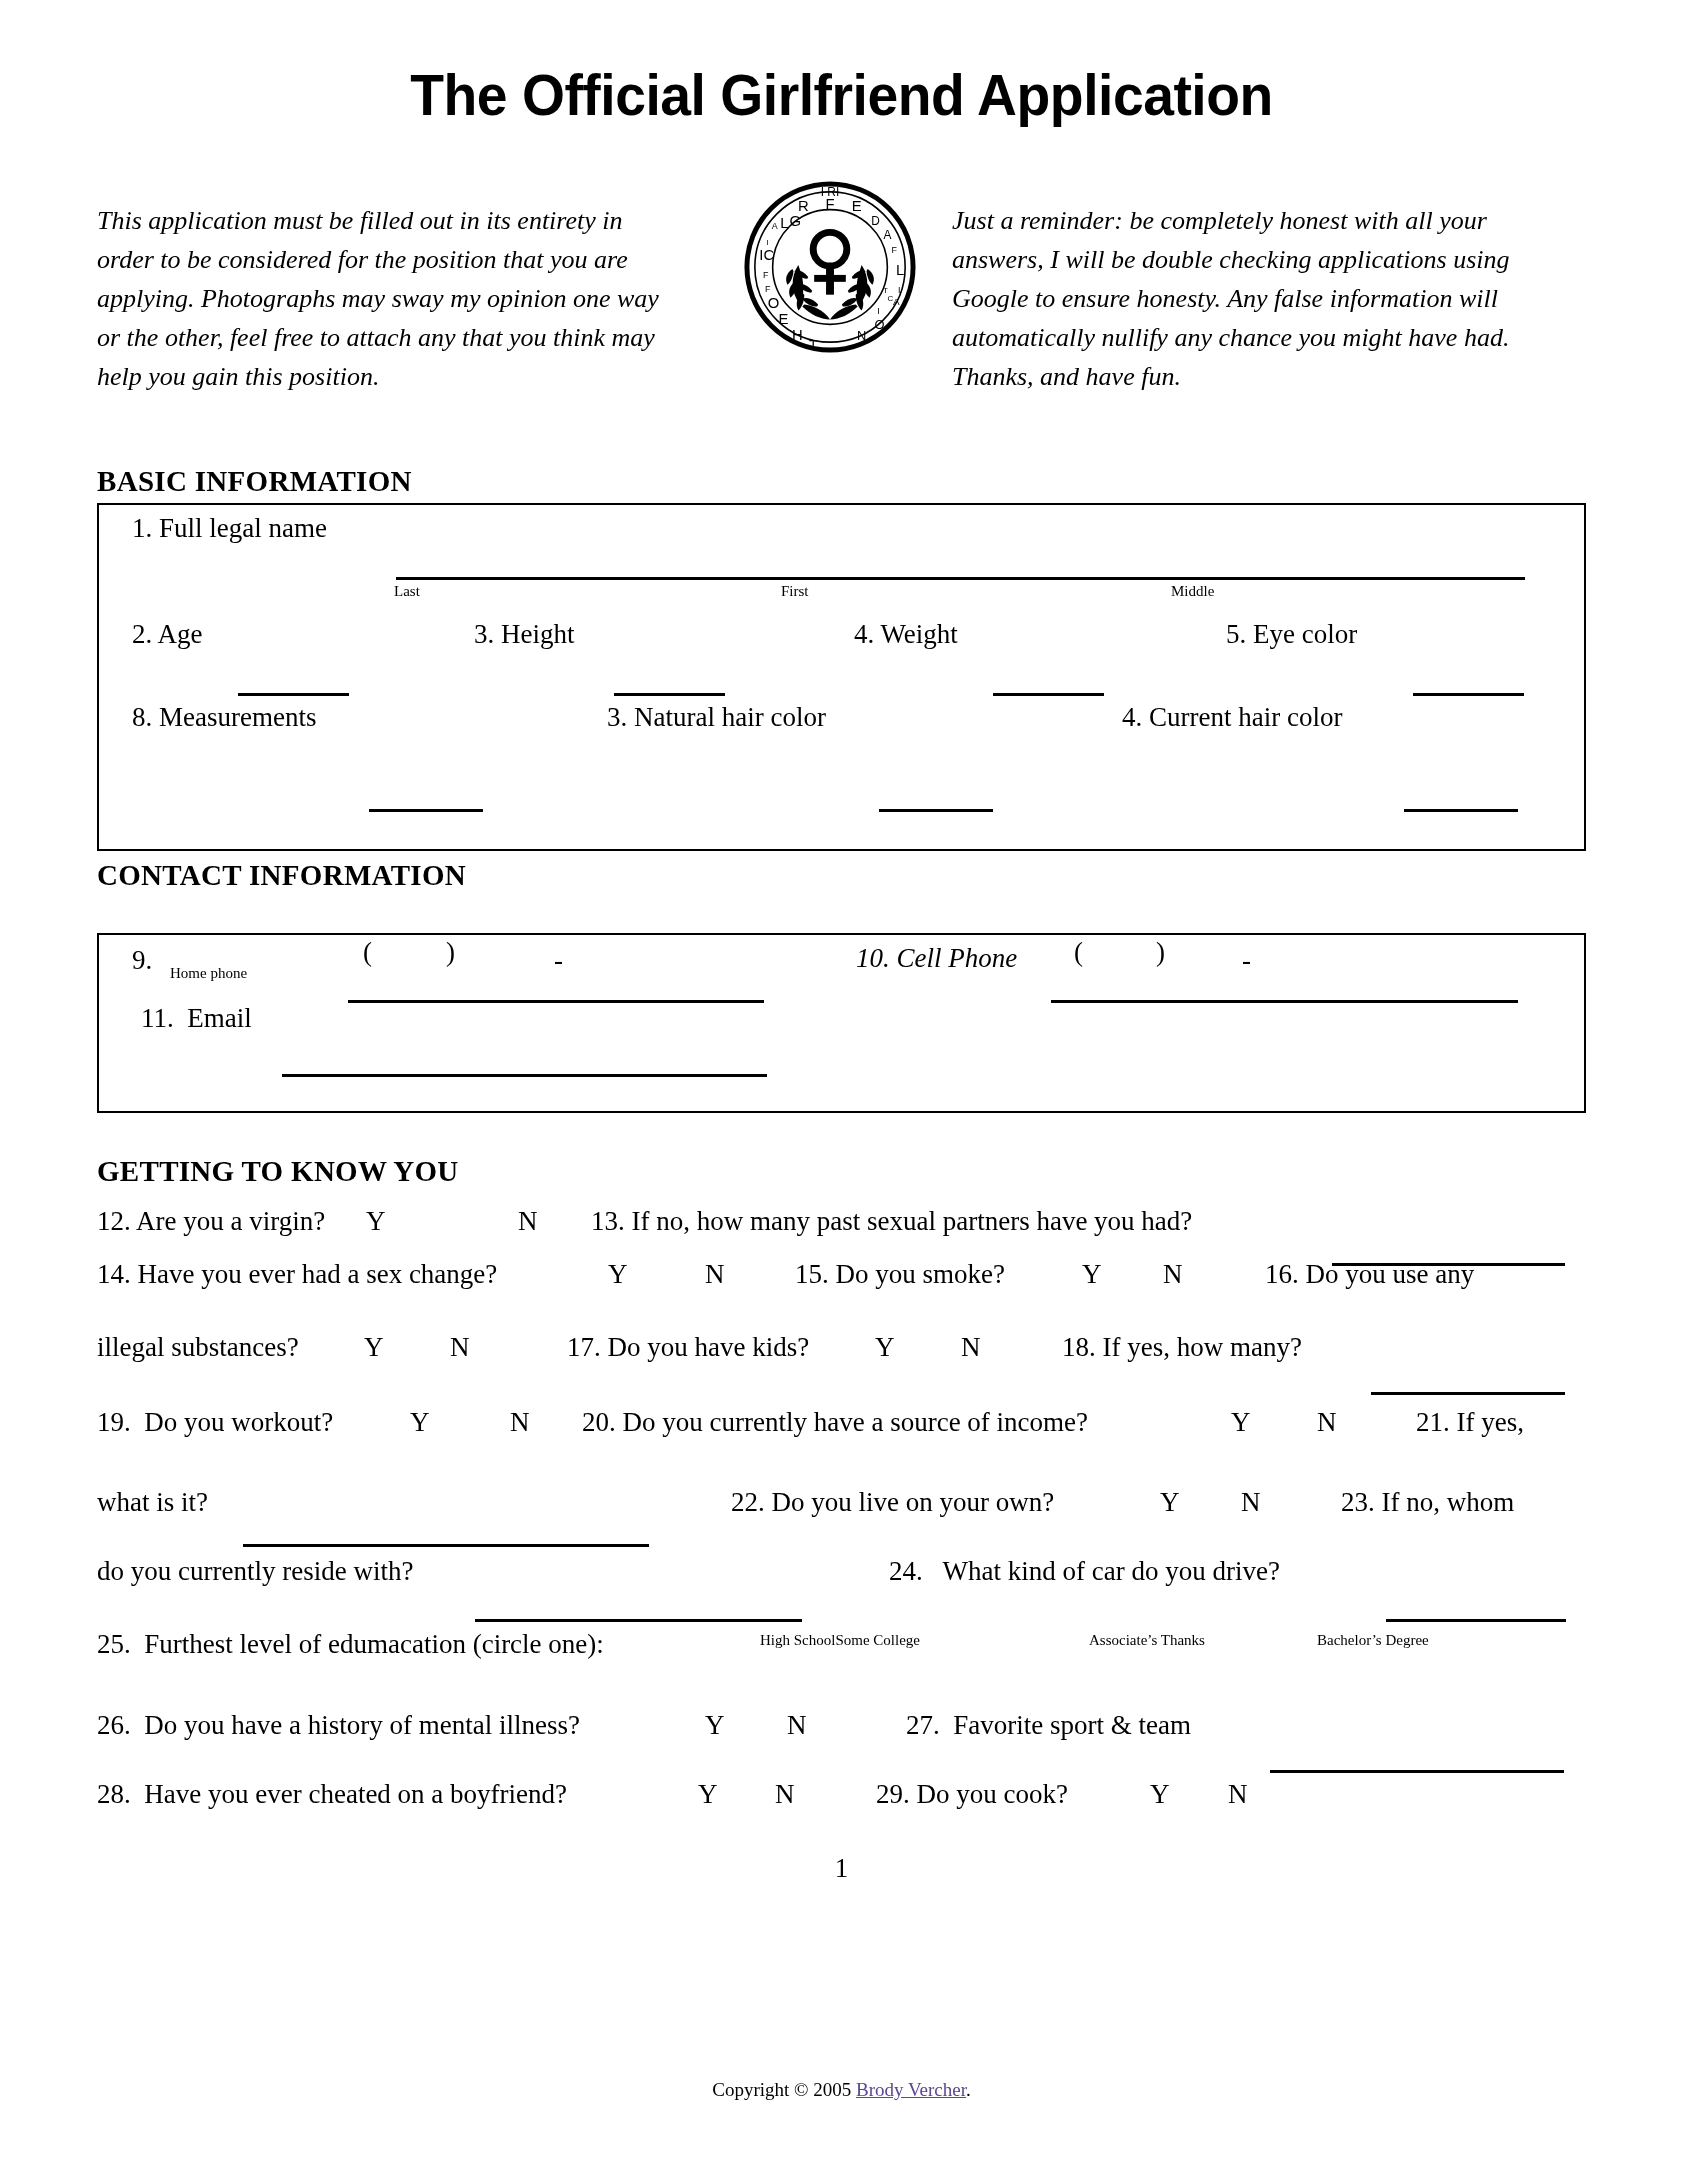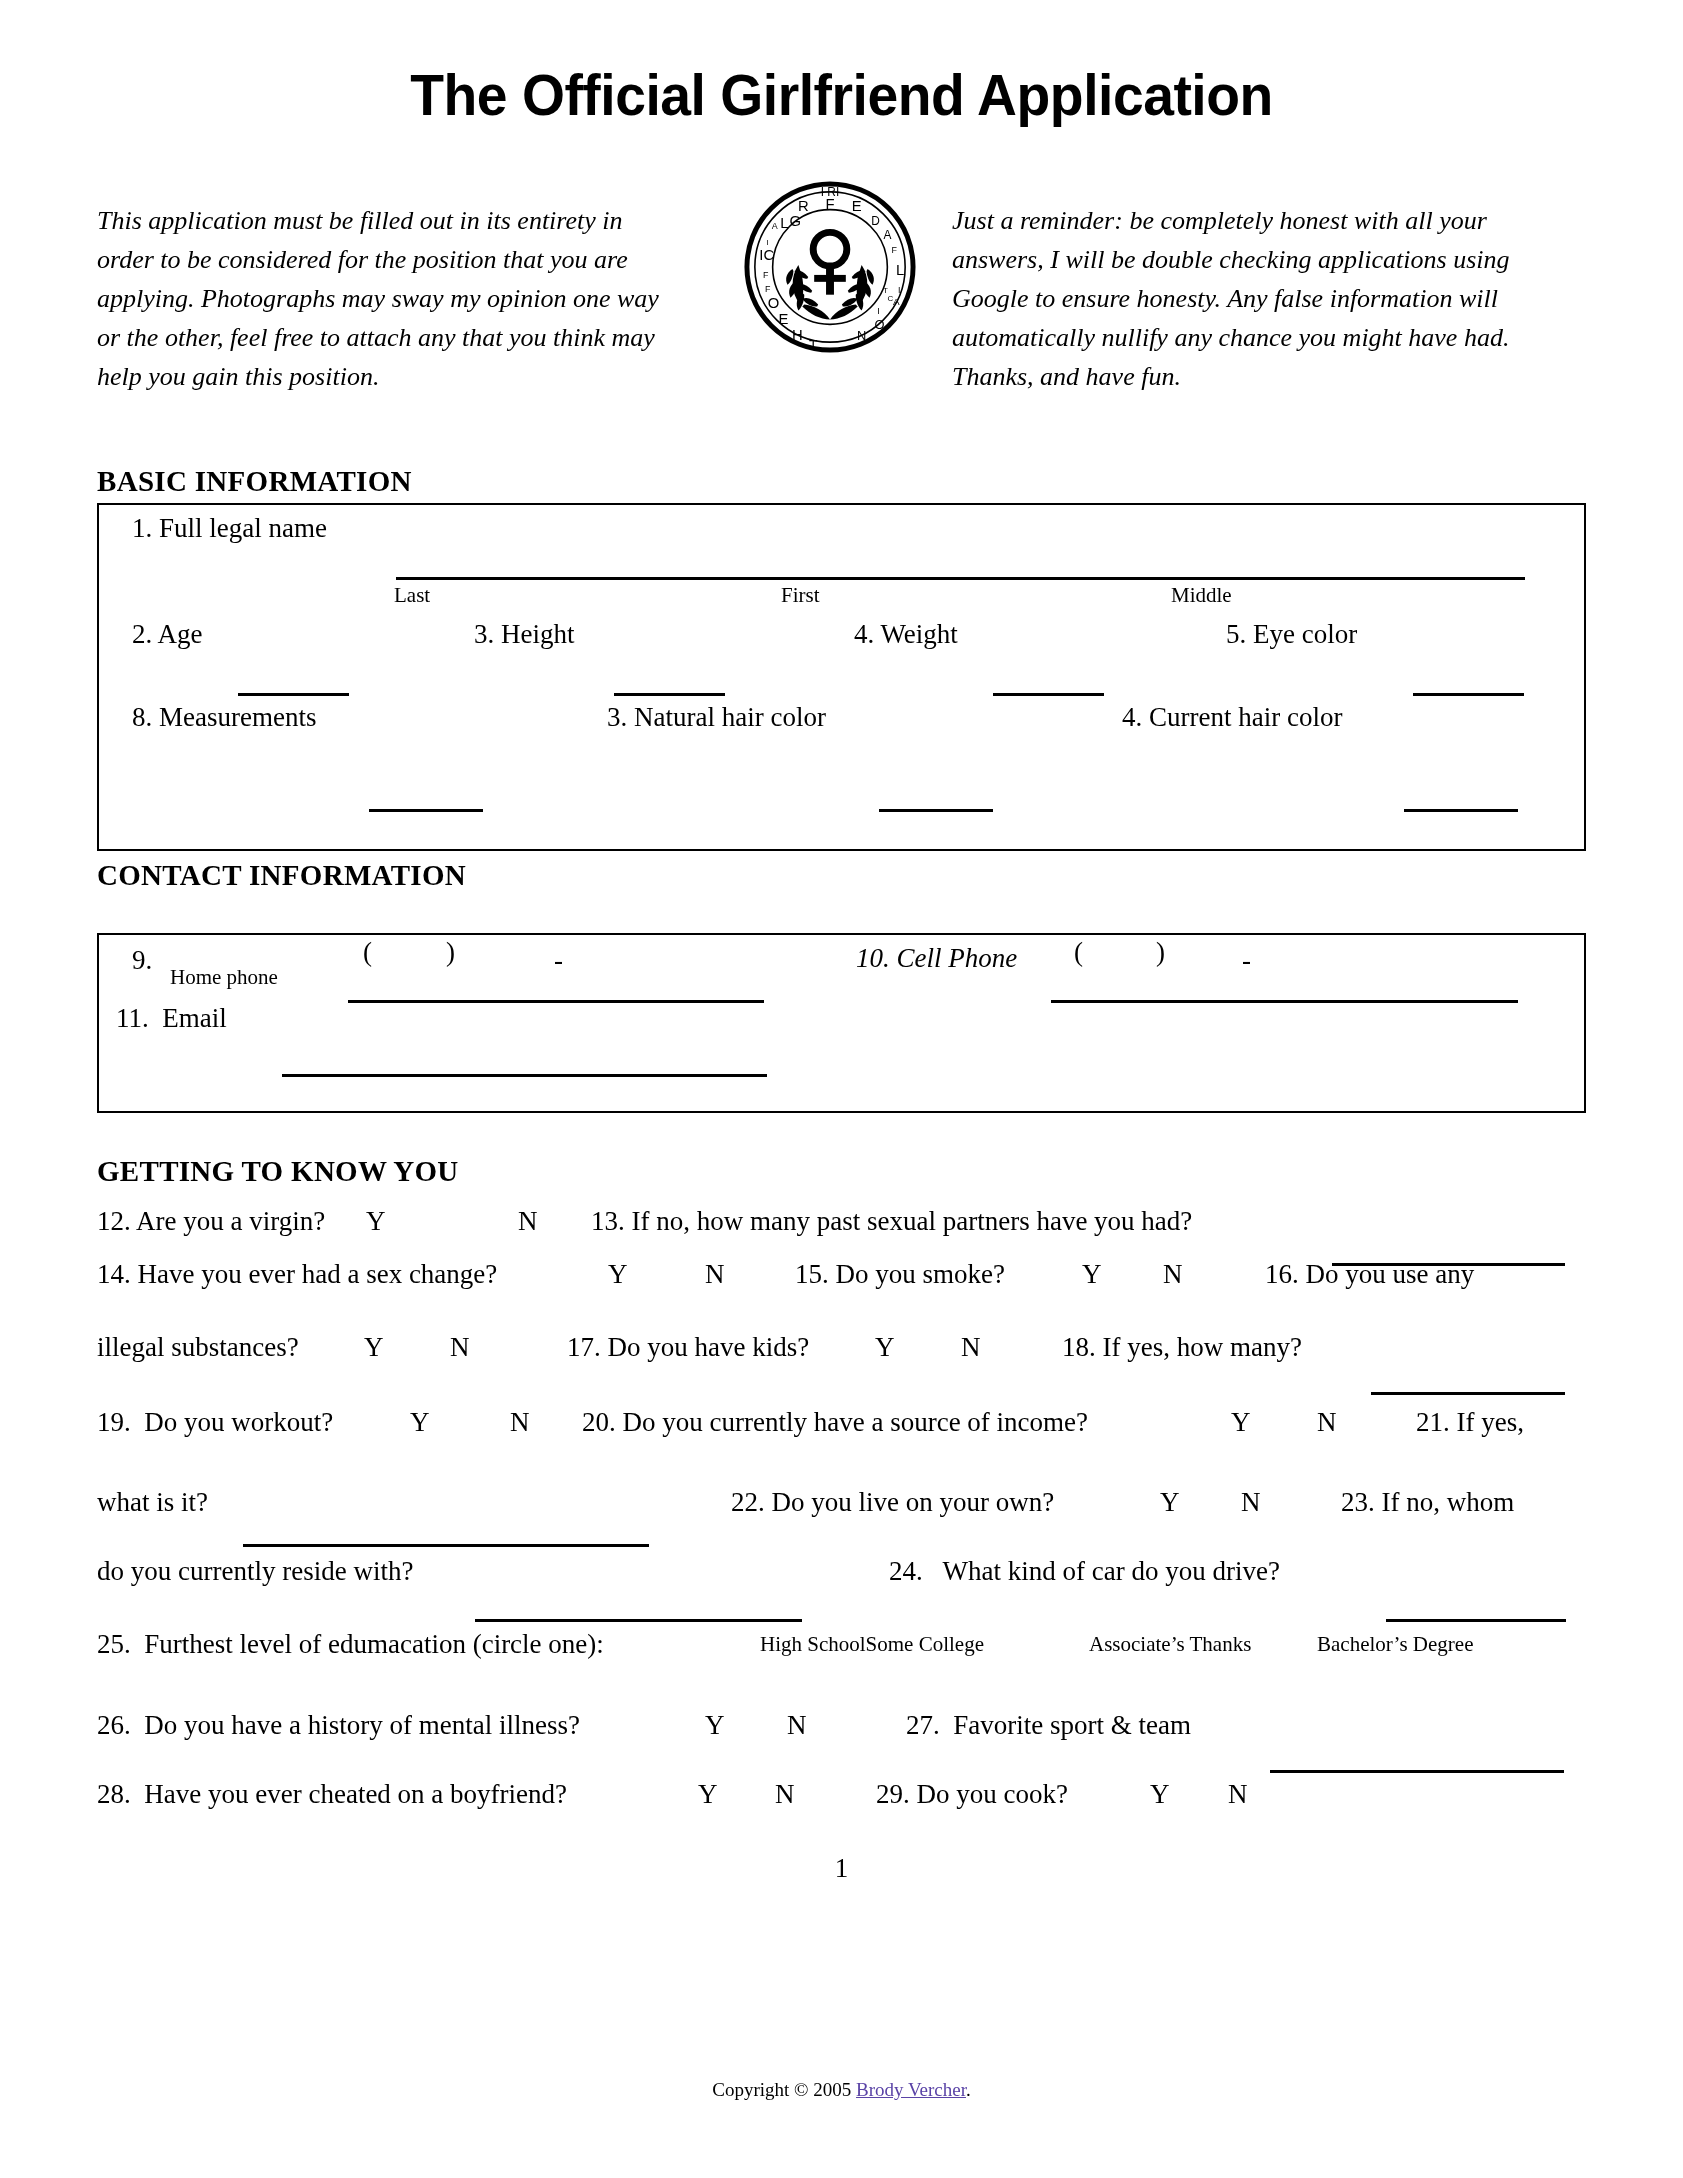--- a/index.html
+++ b/index.html
@@ -74,21 +74,21 @@
     box-sizing: border-box;
   }
 
   
   .t {
     position: absolute;
     font-size: 27px;
     line-height: 1.18;
     white-space: pre;
   }
-  .t.sm   { font-size: 21px; }
+  .t.sm   { font-size: 15px; }
 
   
   .rule {
     position: absolute;
     border-bottom: 3px solid #000;
     height: 0;
   }
 
   
   .pageno {
@@ -231,21 +231,21 @@
   <div class="t" style="left:446px; top:937px;">)</div>
   <div class="t" style="left:554px; top:945px;">-</div>
   <div class="rule" style="left:348px; top:1000px; width:416px;"></div>
 
   <div class="t" style="left:856px; top:943px;font-style:italic;">10. Cell Phone</div>
   <div class="t" style="left:1074px; top:937px;">(</div>
   <div class="t" style="left:1156px; top:937px;">)</div>
   <div class="t" style="left:1242px; top:945px;">-</div>
   <div class="rule" style="left:1051px; top:1000px; width:467px;"></div>
 
-  <div class="t" style="left:116px; top:1003px;">11.  Email</div>
+  <div class="t" style="left:141px; top:1003px;">11.  Email</div>
   <div class="rule" style="left:282px; top:1074px; width:485px;"></div>
 
   <div class="section-head" style="left:97px; top:1155px;">GETTING TO KNOW YOU</div>
 
   <div class="t" style="left:97px; top:1206px;">12. Are you a virgin?</div>
   <div class="t" style="left:366px; top:1206px;">Y</div>
   <div class="t" style="left:518px; top:1206px;">N</div>
   <div class="t" style="left:591px; top:1206px;">13. If no, how many past sexual partners have you had?</div>
   <div class="rule" style="left:1332px; top:1263px; width:233px;"></div>
 

